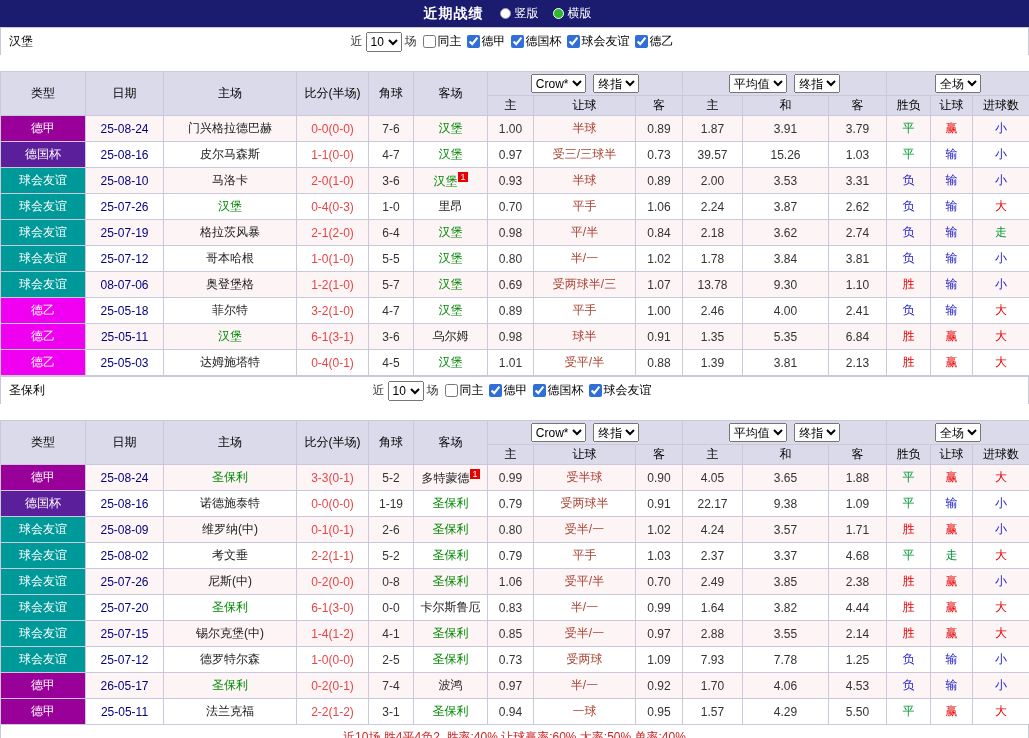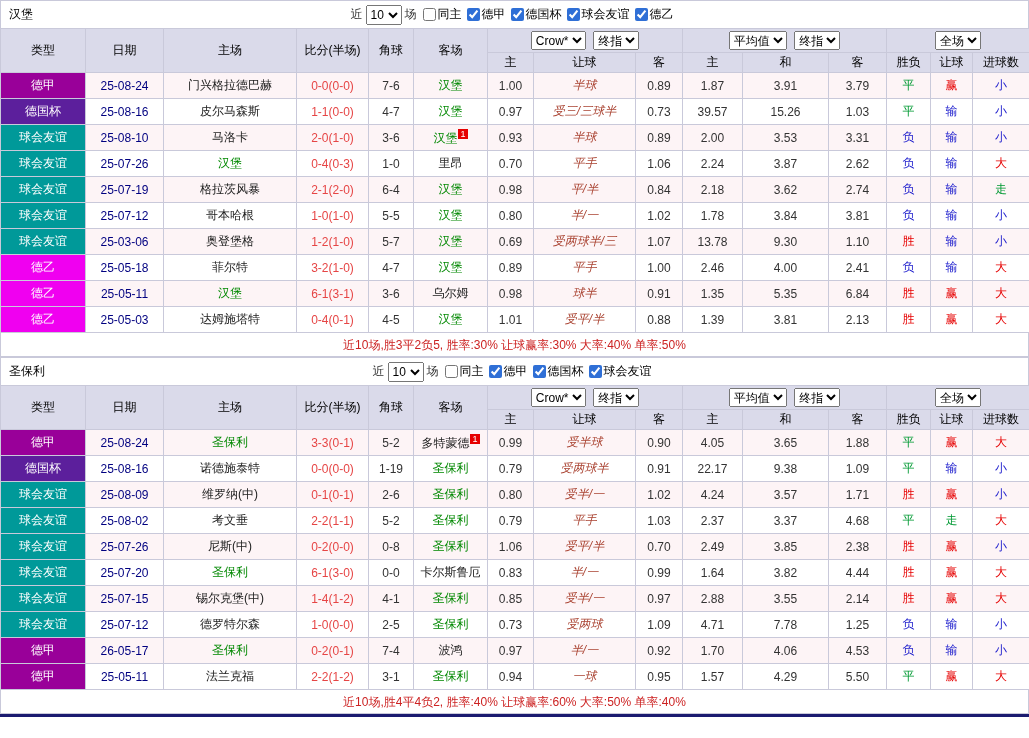--- a/index.html
+++ b/index.html
@@ -17,41 +17,48 @@
   .radio-dot { width:11px; height:11px; border-radius:50%; background:#fff; border:1px solid #9a9ac0; display:inline-block; margin-right:4px; }
   .radio-dot.sel { background:var(--radio-sel); border-color:#fff; }
   .section { width:1029px; }
   .filter-row { position:relative; height:28px; border:1px solid #c9c9da; border-bottom:0; background:#fff; display:flex; align-items:center; }
   .team-name { position:absolute; left:8px; color:#000; }
   .filter-controls { margin:0 auto; display:inline-flex; align-items:center; }
   .filter-controls select { margin:0 3px; font-size:12px; height:20px; }
   .checkbox-group { display:inline-flex; align-items:center; margin-left:6px; }
   .checkbox-group label { display:inline-flex; align-items:center; margin-right:5px; cursor:pointer; color:#000; }
   .checkbox-group input { margin:0 2px 0 0; accent-color:#2f6fd6; width:13px; height:13px; }
-  table { border-collapse:collapse; table-layout:fixed; width:1029px; }
+  table { border-collapse:collapse; table-layout:fixed; width:1029px;margin-top:16px; }
   th,td { border:1px solid #c9c9da; text-align:center; white-space:nowrap; overflow:hidden; padding:0; }
   thead th { background:var(--header-bg); font-weight:normal; color:#000; }
   tr.hdr-group th { height:24px; }
   tr.hdr-group select, tr.hdr-sub select { font-size:12px; height:19px; margin:0 2px; }
   tr.hdr-sub th { height:20px; }
   tbody td { height:26px; background:#fff; }
   tbody tr:nth-child(odd) td { background:#fdf4f6; }
   td[data-name="league-type-badge"] { color:#fff; }
   td[data-name="match-date"] { color:var(--date); }
   td[data-name="score"] { color:var(--score); }
-  td[data-name="handicap-line"] { color:var(--handicap);font-style:italic; }
+  td[data-name="handicap-line"] { color:var(--handicap); }
   td[data-name="home-team"], td[data-name="away-team"] { color:#222; }
   .focus-team { color:var(--focus); }
   sup.red-card { background:#e60000; color:#fff; font-size:9px; padding:0 2px; margin-left:1px; line-height:10px; }
   .summary { height:24px; line-height:24px; text-align:center; color:var(--summary); border:1px solid #c9c9da; border-top:0; background:#fff; }
 </style>
 </head>
 <body>
 
 <div class="page" data-name="page">
+  <div class="title-bar" data-name="title-bar">
+    <span class="tb-title" data-name="page-title">近期战绩</span>
+    <span class="tb-radios" id="layout-radios" data-name="layout-radio-group">
+        <label data-name="layout-radio-竖版"><span class="radio-dot" data-name="radio-unselected-icon"></span>竖版</label>
+        <label data-name="layout-radio-横版"><span class="radio-dot sel" data-name="radio-selected-icon"></span>横版</label>
+      </span>
+  </div>
   <div id="sections" data-name="sections-container">
   <div class="section" data-name="team-section">
     <div class="filter-row" data-name="filter-bar">
       <span class="team-name" data-name="team-name">汉堡</span>
       <span class="filter-controls" data-name="filter-controls">
         <span data-name="filter-near-label">近</span>
         <select data-name="match-count-select"><option>10</option></select>
         <span data-name="filter-matches-label">场</span>
         <span class="checkbox-group" data-name="filter-checkboxes">
               <label data-name="filter-checkbox-同主"><input type="checkbox" data-name="checkbox-同主" style="">同主</label>
@@ -216,21 +223,21 @@
     <td data-name="avg-home">1.78</td>
     <td data-name="avg-draw">3.84</td>
     <td data-name="avg-away">3.81</td>
     <td data-name="result-winloss" style="color: rgb(26, 26, 204);">负</td>
     <td data-name="result-handicap" style="color: rgb(26, 26, 204);">输</td>
     <td data-name="result-goals" style="color: rgb(26, 26, 204);">小</td>
   </tr>
 
   <tr data-name="match-row">
     <td data-name="league-type-badge" style="background: rgb(0, 153, 153);">球会友谊</td>
-    <td data-name="match-date">25-03-06</td>
+    <td data-name="match-date">08-07-06</td>
     <td data-name="home-team"><span data-name="team-link">奥登堡格</span></td>
     <td data-name="score">1-2(1-0)</td>
     <td data-name="corners">5-7</td>
     <td data-name="away-team"><span class="focus-team" data-name="team-link">汉堡</span></td>
     <td data-name="odds-home">0.69</td>
     <td data-name="handicap-line">受两球半/三</td>
     <td data-name="odds-away">1.07</td>
     <td data-name="avg-home">13.78</td>
     <td data-name="avg-draw">9.30</td>
     <td data-name="avg-away">1.10</td>
@@ -287,21 +294,20 @@
     <td data-name="odds-away">0.88</td>
     <td data-name="avg-home">1.39</td>
     <td data-name="avg-draw">3.81</td>
     <td data-name="avg-away">2.13</td>
     <td data-name="result-winloss" style="color: rgb(230, 0, 0);">胜</td>
     <td data-name="result-handicap" style="color: rgb(230, 0, 0);">赢</td>
     <td data-name="result-goals" style="color: rgb(230, 0, 0);">大</td>
   </tr>
 </tbody>
     </table>
-    <div class="summary" data-name="summary-row">近10场,胜3平2负5, 胜率:30% 让球赢率:30% 大率:40% 单率:50%</div>
   </div>
 
   <div class="section" data-name="team-section">
     <div class="filter-row" data-name="filter-bar">
       <span class="team-name" data-name="team-name">圣保利</span>
       <span class="filter-controls" data-name="filter-controls">
         <span data-name="filter-near-label">近</span>
         <select data-name="match-count-select"><option>10</option></select>
         <span data-name="filter-matches-label">场</span>
         <span class="checkbox-group" data-name="filter-checkboxes">
@@ -492,21 +498,21 @@
   <tr data-name="match-row">
     <td data-name="league-type-badge" style="background: rgb(0, 153, 153);">球会友谊</td>
     <td data-name="match-date">25-07-12</td>
     <td data-name="home-team"><span data-name="team-link">德罗特尔森</span></td>
     <td data-name="score">1-0(0-0)</td>
     <td data-name="corners">2-5</td>
     <td data-name="away-team"><span class="focus-team" data-name="team-link">圣保利</span></td>
     <td data-name="odds-home">0.73</td>
     <td data-name="handicap-line">受两球</td>
     <td data-name="odds-away">1.09</td>
-    <td data-name="avg-home">4.71</td>
+    <td data-name="avg-home">7.93</td>
     <td data-name="avg-draw">7.78</td>
     <td data-name="avg-away">1.25</td>
     <td data-name="result-winloss" style="color: rgb(26, 26, 204);">负</td>
     <td data-name="result-handicap" style="color: rgb(26, 26, 204);">输</td>
     <td data-name="result-goals" style="color: rgb(26, 26, 204);">小</td>
   </tr>
 
   <tr data-name="match-row">
     <td data-name="league-type-badge" style="background: rgb(153, 0, 153);">德甲</td>
     <td data-name="match-date">26-05-17</td>

